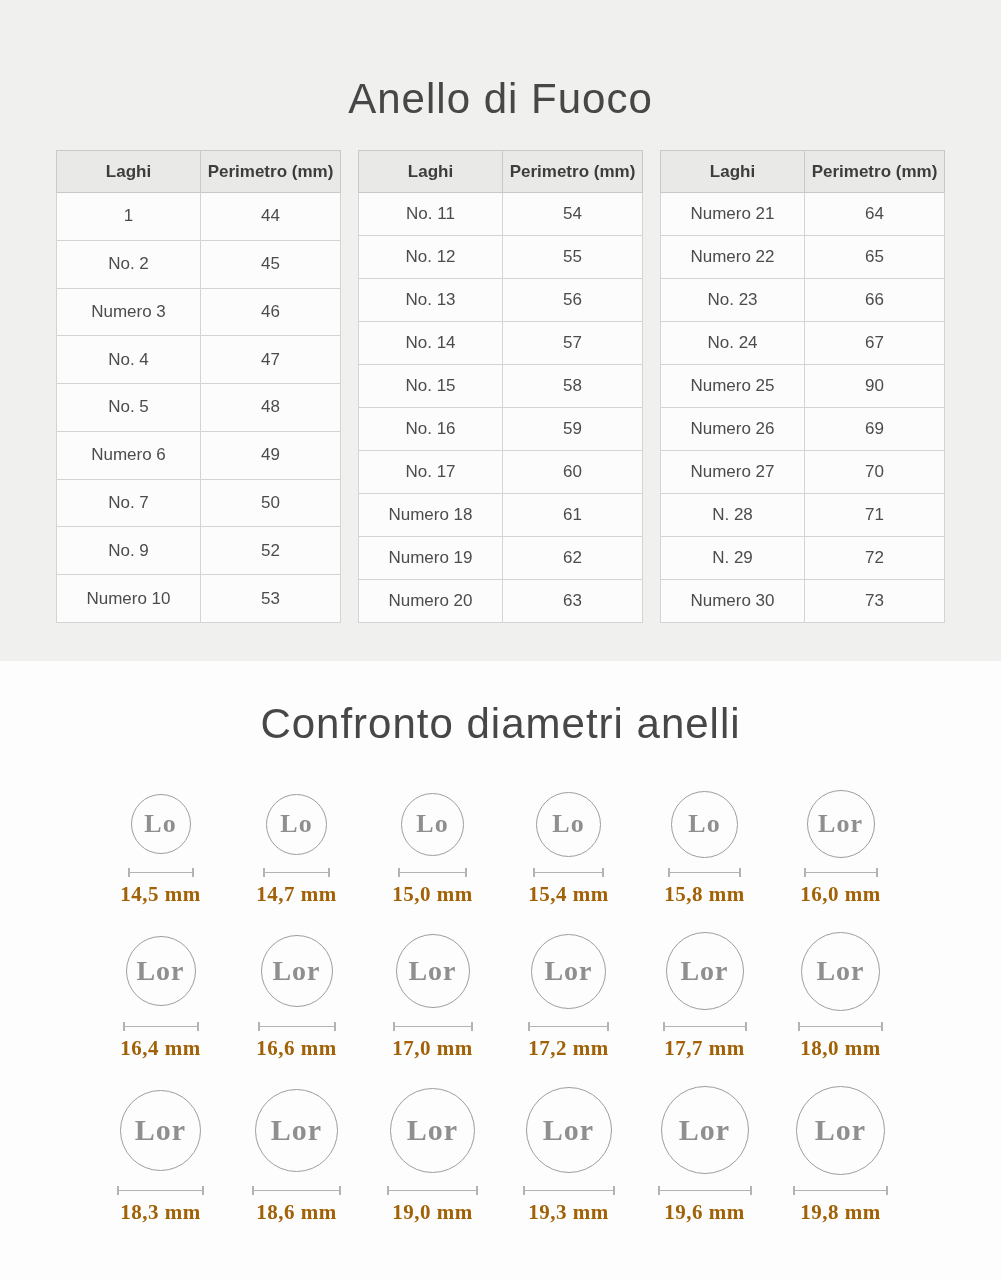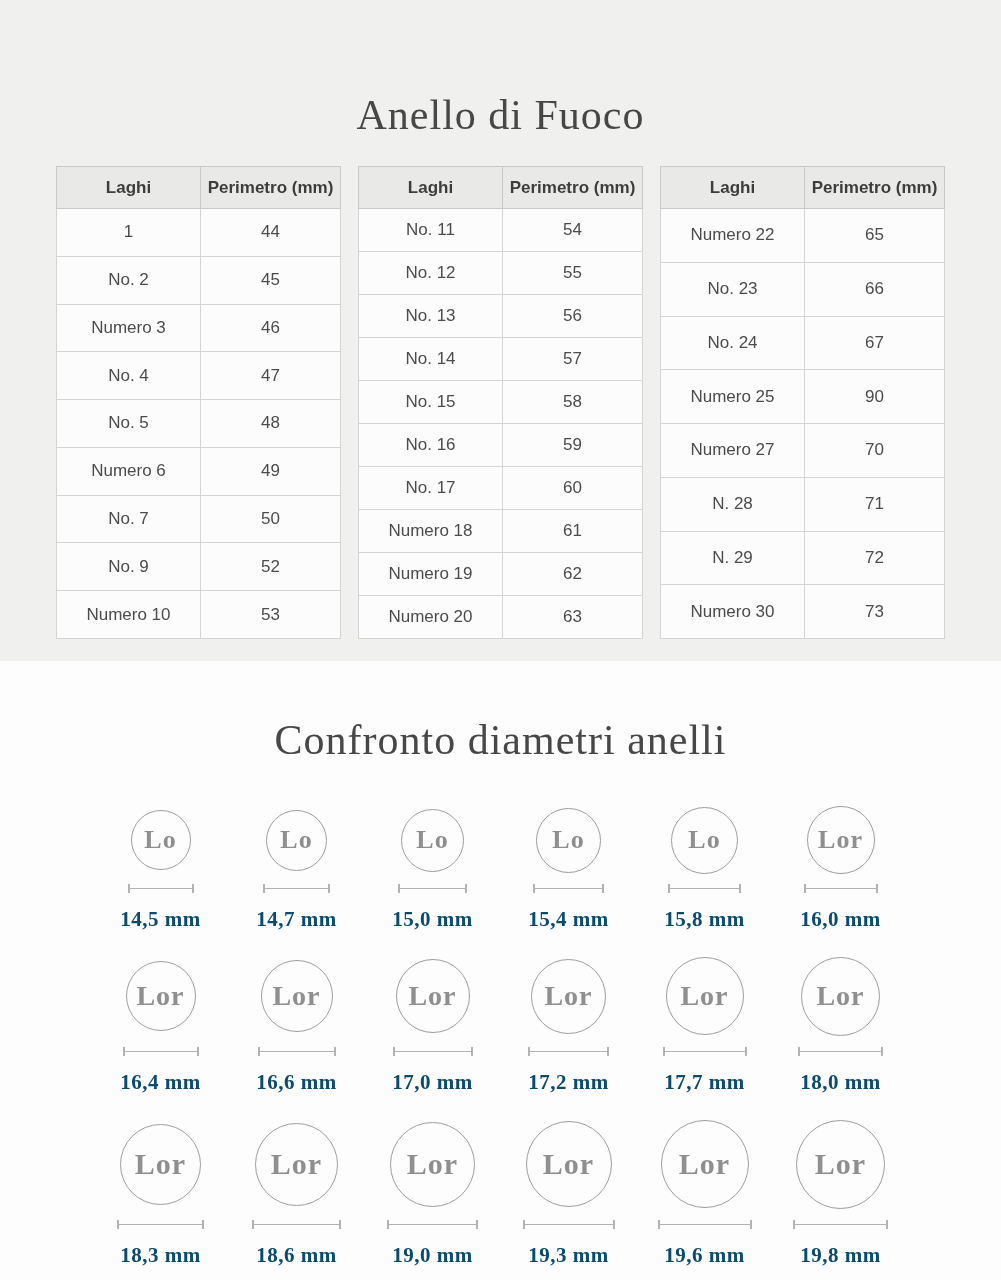--- a/index.html
+++ b/index.html
@@ -15,27 +15,27 @@
     height: 661px;
     box-sizing: border-box;
     padding-top: 76px;
   }
   .section-white {
     background: #fdfdfd;
     box-sizing: border-box;
     padding-top: 40px;
   }
   .big-title {
-    font-family: Liberation Serif, serif;
+    font-family: Liberation Sans, sans-serif;
     font-weight: 400;
     font-size: 42px;
     line-height: 46px;
     color: #474747;
     text-align: center;
-    margin: 16px 0 28px 0;
+    margin: 0 0 28px 0;
     letter-spacing: 1px;
   }
   .tables-wrap {
     display: flex;
     justify-content: center;
     gap: 17px;
   }
   table.size-table {
     border-collapse: collapse;
     width: 285px;
@@ -102,24 +102,24 @@
   }
   .dim-line::after {
     content: "";
     position: absolute;
     left: 0; right: 0;
     top: 3.5px;
     height: 1.8px;
     background: #b3b3b3;
   }
   .mm-label {
-    margin-top: 14px;
+    margin-top: 5px;
     font-family: "Liberation Serif", serif;
     font-size: 21px;
-    color: #0c4a6e;
+    color: #a16207;
     letter-spacing: 0.5px;
   }
 </style>
 </head>
 <body>
 
 <div class="section-gray">
   <h1 class="big-title">Anello di Fuoco</h1>
   <div class="tables-wrap" id="tables-wrap">
   <table class="size-table">
@@ -239,20 +239,24 @@
   </table>
 
   <table class="size-table">
     <thead>
       <tr>
         <th>Laghi</th>
         <th>Perimetro (mm)</th>
       </tr>
     </thead>
     <tbody>
+  <tr>
+    <td>Numero 21</td>
+    <td>64</td>
+  </tr>
 
   <tr>
     <td>Numero 22</td>
     <td>65</td>
   </tr>
 
   <tr>
     <td>No. 23</td>
     <td>66</td>
   </tr>
@@ -260,20 +264,24 @@
   <tr>
     <td>No. 24</td>
     <td>67</td>
   </tr>
 
   <tr>
     <td>Numero 25</td>
     <td>90</td>
   </tr>
 
+  <tr>
+    <td>Numero 26</td>
+    <td>69</td>
+  </tr>
 
   <tr>
     <td>Numero 27</td>
     <td>70</td>
   </tr>
 
   <tr>
     <td>N. 28</td>
     <td>71</td>
   </tr>

